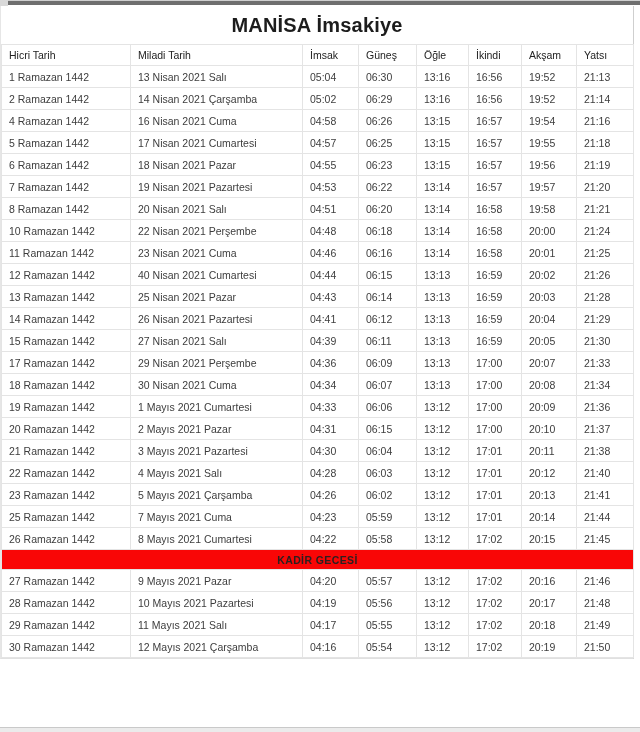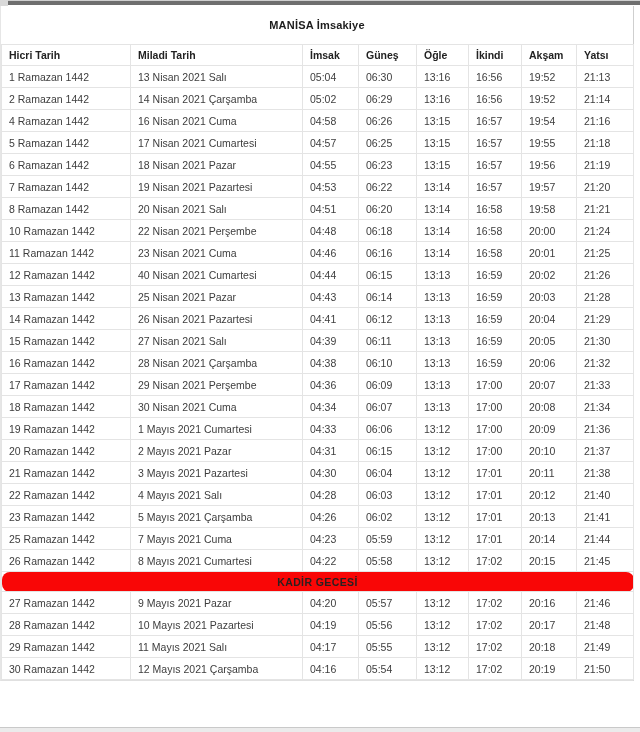--- a/index.html
+++ b/index.html
@@ -23,40 +23,40 @@
     position: absolute; top: 6px; left: 0; width: 634px;
     box-sizing: border-box;
     border-left: 1px solid #e6e6e6;
     border-right: 1px solid #cfcfcf;
     border-bottom: 1px solid #e0e0e0;
     background: #ffffff;
   }
   .title {
     height: 38px; line-height: 38px;
     text-align: center;
-    font-size: 11px; font-weight: bold;
+    font-size: 20px; font-weight: bold;
     color: #1c1c1c;
     letter-spacing: 0.2px;
   }
   table.imsakiye {
     border-collapse: collapse;
     table-layout: fixed;
     width: 632px;
     font-size: 10.5px;
   }
   table.imsakiye th, table.imsakiye td {
     border: 1px solid #e4e4e4;
     padding: 0 0 0 7px;
     text-align: left;
     white-space: nowrap;
     overflow: hidden;
   }
   table.imsakiye th {
     height: 20px;
-    font-weight: bold;
+    font-weight: normal;
     color: #222222;
   }
   table.imsakiye td {
     height: 21px;
     font-weight: normal;
     color: #3d3d3d;
   }
   tr.special td {
     height: 19px;
     text-align: center;
@@ -224,30 +224,20 @@
           <td>15 Ramazan 1442</td>
           <td>27 Nisan 2021 Salı</td>
           <td>04:39</td>
           <td>06:11</td>
           <td>13:13</td>
           <td>16:59</td>
           <td>20:05</td>
           <td>21:30</td>
         </tr>
         <tr>
-          <td>16 Ramazan 1442</td>
-          <td>28 Nisan 2021 Çarşamba</td>
-          <td>04:38</td>
-          <td>06:10</td>
-          <td>13:13</td>
-          <td>16:59</td>
-          <td>20:06</td>
-          <td>21:32</td>
-        </tr>
-        <tr>
           <td>17 Ramazan 1442</td>
           <td>29 Nisan 2021 Perşembe</td>
           <td>04:36</td>
           <td>06:09</td>
           <td>13:13</td>
           <td>17:00</td>
           <td>20:07</td>
           <td>21:33</td>
         </tr>
         <tr>
@@ -324,21 +314,21 @@
           <td>26 Ramazan 1442</td>
           <td>8 Mayıs 2021 Cumartesi</td>
           <td>04:22</td>
           <td>05:58</td>
           <td>13:12</td>
           <td>17:02</td>
           <td>20:15</td>
           <td>21:45</td>
         </tr>
         <tr class="special">
-          <td colspan="8" style="background: rgb(249, 6, 6); color: rgb(43, 32, 32); border-radius: 8px;">KADİR GECESİ</td>
+          <td colspan="8" style="background: rgb(249, 6, 6); color: rgb(43, 32, 32);">KADİR GECESİ</td>
         </tr>
         <tr>
           <td>27 Ramazan 1442</td>
           <td>9 Mayıs 2021 Pazar</td>
           <td>04:20</td>
           <td>05:57</td>
           <td>13:12</td>
           <td>17:02</td>
           <td>20:16</td>
           <td>21:46</td>

